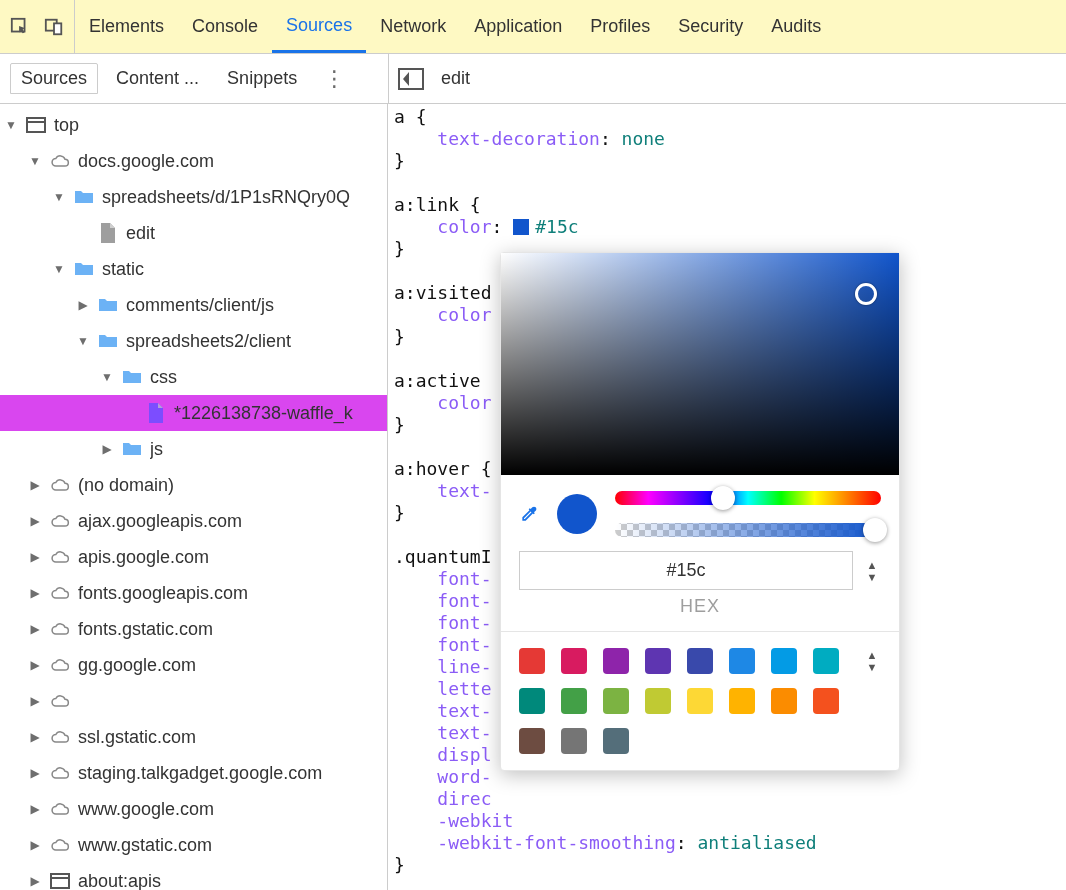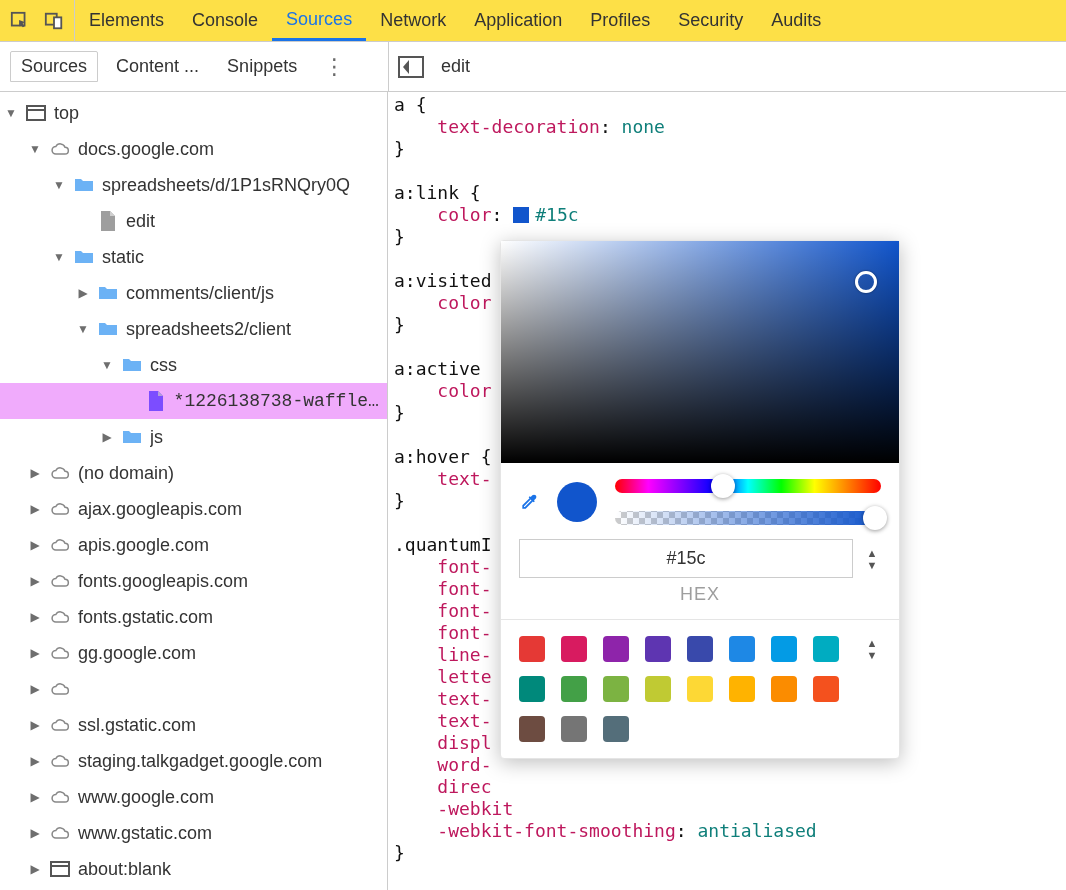--- a/index.html
+++ b/index.html
@@ -1,49 +1,49 @@
 <!DOCTYPE html>
 <html><head>
 <meta charset="utf-8">
 <style>
   * { box-sizing: border-box; }
   html, body { margin:0; padding:0; font-family: "Helvetica Neue", Arial, sans-serif; font-size:18px; color:#333; background:#fff; }
   body { width:1066px; height:890px; overflow:hidden; }
 
-  .topbar { display:flex; align-items:center; height:42px; background:#fde047; border-bottom:1px solid #ccc; }
+  .topbar { display:flex; align-items:center; height:54px; background:#fef9c3; border-bottom:1px solid #ccc; }
   .topbar .ticons { display:flex; align-items:center; gap:14px; padding:0 10px; border-right:1px solid #ccc; height:100%; }
   .topbar .tabs { display:flex; align-items:center; height:100%; }
   .topbar .tab { padding:0 14px; height:100%; display:flex; align-items:center; color:#333; cursor:default; }
   .topbar .tab.active { color:#1a73e8; border-bottom:3px solid #1a73e8; }
 
   .subbar { display:flex; align-items:center; height:50px; border-bottom:1px solid #ccc; }
   .subbar-left { display:flex; align-items:center; width:388px; height:100%; gap:8px; padding-left:10px; }
   .subtab { padding:4px 10px; }
   .subtab.active { border:1px solid #ccc; border-top-left-radius:2px; border-top-right-radius:2px; }
   .kebab { font-size:22px; color:#6a6a6a; padding:0 8px; }
   .subbar-right { display:flex; align-items:center; border-left:1px solid #ccc; height:100%; padding-left:8px; gap:10px; }
   .nav-btn { width:28px; height:28px; display:flex; align-items:center; justify-content:center; }
   .crumb-edit { color:#333; padding:0 6px; }
   .open-tab { display:flex; align-items:center; border:1px solid #ccc; border-radius:2px; padding:3px 10px; background:#f9f9f9; gap:8px; }
   .close-x { color:#888; font-weight:bold; padding:0 2px; }
 
   .main { display:flex; height:calc(890px - 42px - 50px); }
   .sidebar { width:388px; border-right:1px solid #ccc; overflow:hidden; background:#fff; padding-top:3px; }
   .tree-row { display:flex; align-items:center; height:36px; gap:8px; padding-left:4px; white-space:nowrap; }
-  .tree-row.selected { background:#f0abfc;font-family:Liberation Mono, monospace; }
+  .tree-row.selected { background:#d946ef; }
   .chev { width:14px; display:inline-flex; justify-content:center; color:#6e6e6e; font-size:12px; }
   .icon { width:20px; height:20px; display:inline-flex; align-items:center; justify-content:center; }
   .label { color:#333; overflow:hidden; text-overflow:ellipsis; }
 
   .editor { flex:1; display:flex; position:relative; height:100%; }
   .gutter { width:64px; border-right:1px solid #cfcfcf; text-align:right; color:#8a8a8a; font-family: Menlo, monospace; font-size:18px; padding:2px 6px 0 0; line-height:22px; background:#fff;}
   .code { font-family: Menlo, monospace; font-size:18px; line-height:22px; padding:2px 0 0 6px; white-space:pre; }
   .tok-sel { color:#111; }
   .tok-punc { color:#111; }
-  .tok-prop { color:#be185d; }
+  .tok-prop { color:#8b5cf6; }
   .tok-val { color:#0f7f7a; }
   .tok-swatch { display:inline-block; width:16px; height:16px; background:#1155cc; vertical-align:-2px; margin-right:6px; }
 
   .picker {
     position:absolute; left:112px; top:148px; width:400px;
     background:#fff; border:1px solid #e5e5e5; border-radius:4px;
     box-shadow:0 4px 20px rgba(0,0,0,0.25);
   }
   .picker .satval { height:222px; position:relative;
     background:
@@ -322,21 +322,21 @@
         <span class="label">www.gstatic.com</span>
       </div>
       <div class="tree-row" style="padding-left: 28px;">
         <span class="chev">▶</span>
         <span class="icon">
           <svg width="20" height="16" viewBox="0 0 20 16">
             <rect x="1" y="1" width="18" height="14" fill="none" stroke="#555" stroke-width="2"></rect>
             <line x1="1" y1="5" x2="19" y2="5" stroke="#555" stroke-width="2"></line>
           </svg>
         </span>
-        <span class="label">about:blank</span>
+        <span class="label">about:apis</span>
       </div>
     </div>
 
   <div class="editor">
     <div class="code" id="code"><div><span class="tok-sel">a </span><span class="tok-punc">{</span></div><div><span class="">    </span><span class="tok-prop">text-decoration</span><span class="tok-punc">: </span><span class="tok-val">none</span></div><div><span class="tok-punc">}</span></div><div>&nbsp;</div><div><span class="tok-sel">a:link </span><span class="tok-punc">{</span></div><div><span class="">    </span><span class="tok-prop">color</span><span class="tok-punc">: </span><span class="tok-swatch"></span><span class="tok-val">#15c</span></div><div><span class="tok-punc">}</span></div><div>&nbsp;</div><div><span class="tok-sel">a:visited</span></div><div><span class="">    </span><span class="tok-prop">color</span></div><div><span class="tok-punc">}</span></div><div>&nbsp;</div><div><span class="tok-sel">a:active </span><span class="tok-punc"></span></div><div><span class="">    </span><span class="tok-prop">color</span></div><div><span class="tok-punc">}</span></div><div>&nbsp;</div><div><span class="tok-sel">a:hover </span><span class="tok-punc">{</span></div><div><span class="">    </span><span class="tok-prop">text-</span></div><div><span class="tok-punc">}</span></div><div>&nbsp;</div><div><span class="tok-sel">.quantumI</span></div><div><span class="">    </span><span class="tok-prop">font-</span></div><div><span class="">    </span><span class="tok-prop">font-</span></div><div><span class="">    </span><span class="tok-prop">font-</span></div><div><span class="">    </span><span class="tok-prop">font-</span></div><div><span class="">    </span><span class="tok-prop">line-</span></div><div><span class="">    </span><span class="tok-prop">lette</span></div><div><span class="">    </span><span class="tok-prop">text-</span></div><div><span class="">    </span><span class="tok-prop">text-</span></div><div><span class="">    </span><span class="tok-prop">displ</span></div><div><span class="">    </span><span class="tok-prop">word-</span></div><div><span class="">    </span><span class="tok-prop">direc</span></div><div><span class="">    </span><span class="tok-prop">-webkit</span></div><div><span class="">    </span><span class="tok-prop">-webkit-font-smoothing</span><span class="tok-punc">: </span><span class="tok-val">antialiased</span></div><div><span class="tok-punc">}</span></div><div>&nbsp;</div></div>
 
     <div class="picker">
       <div class="satval">
         <div class="satval-cursor"></div>
       </div>

